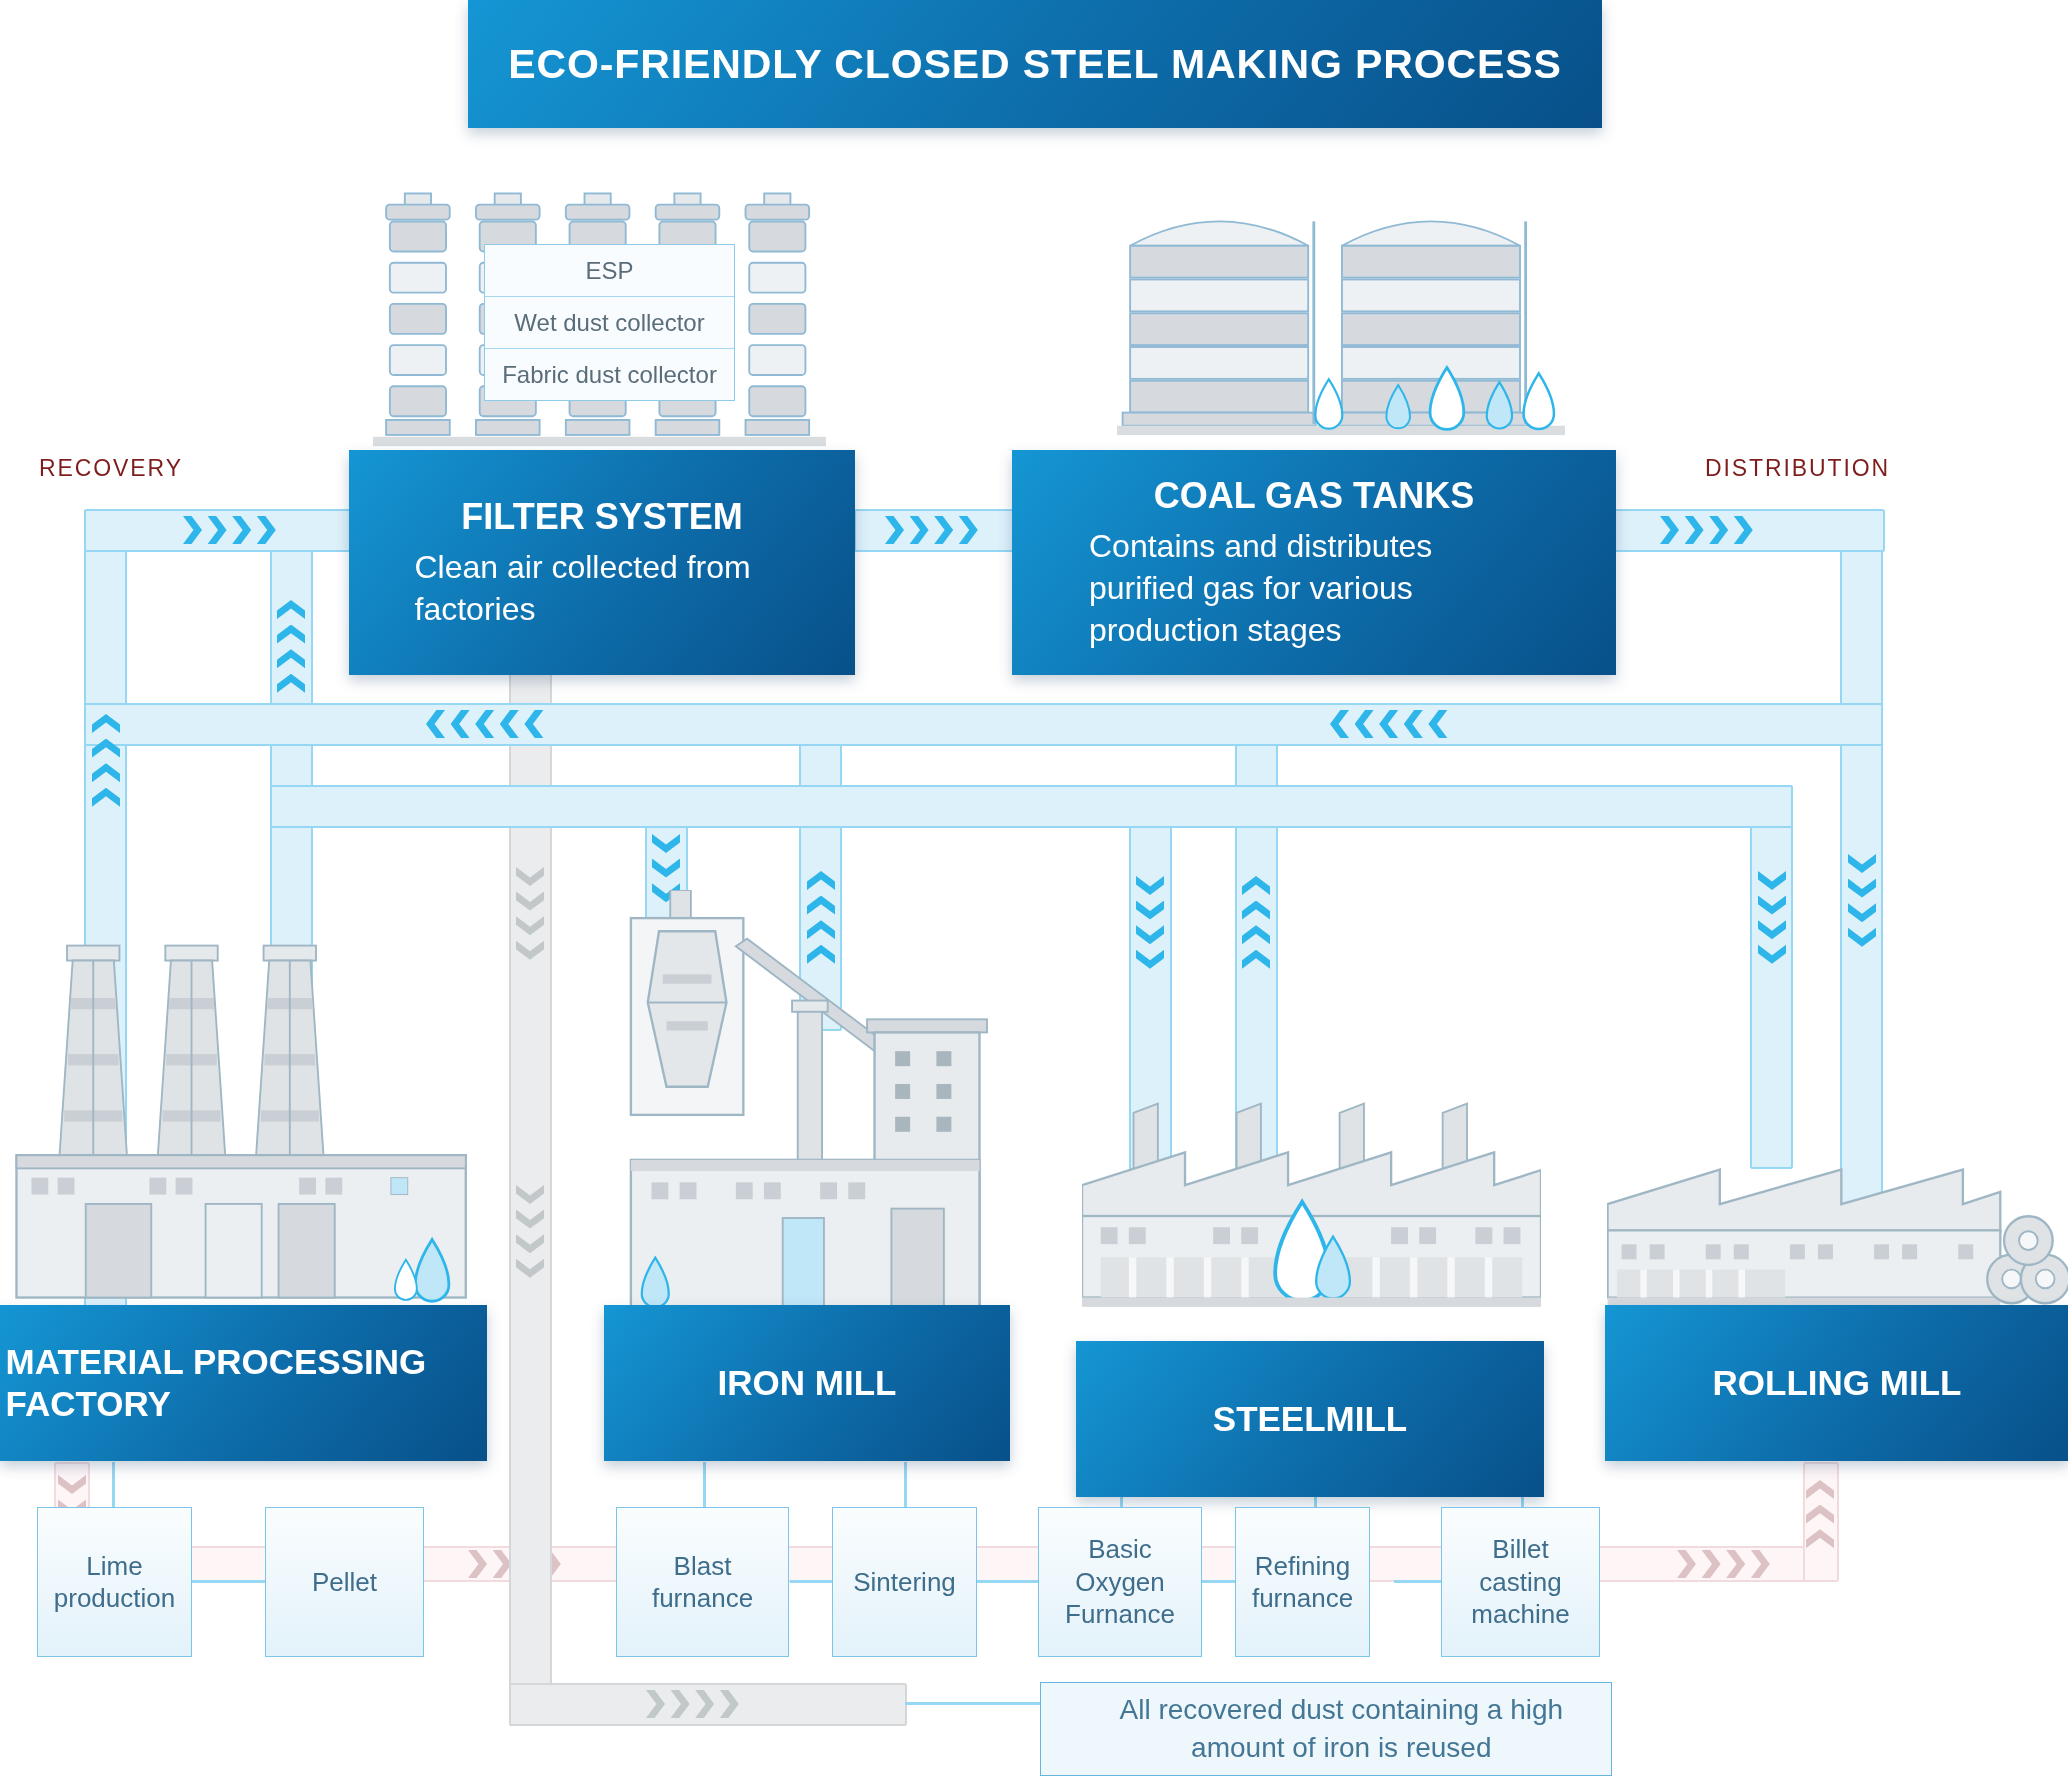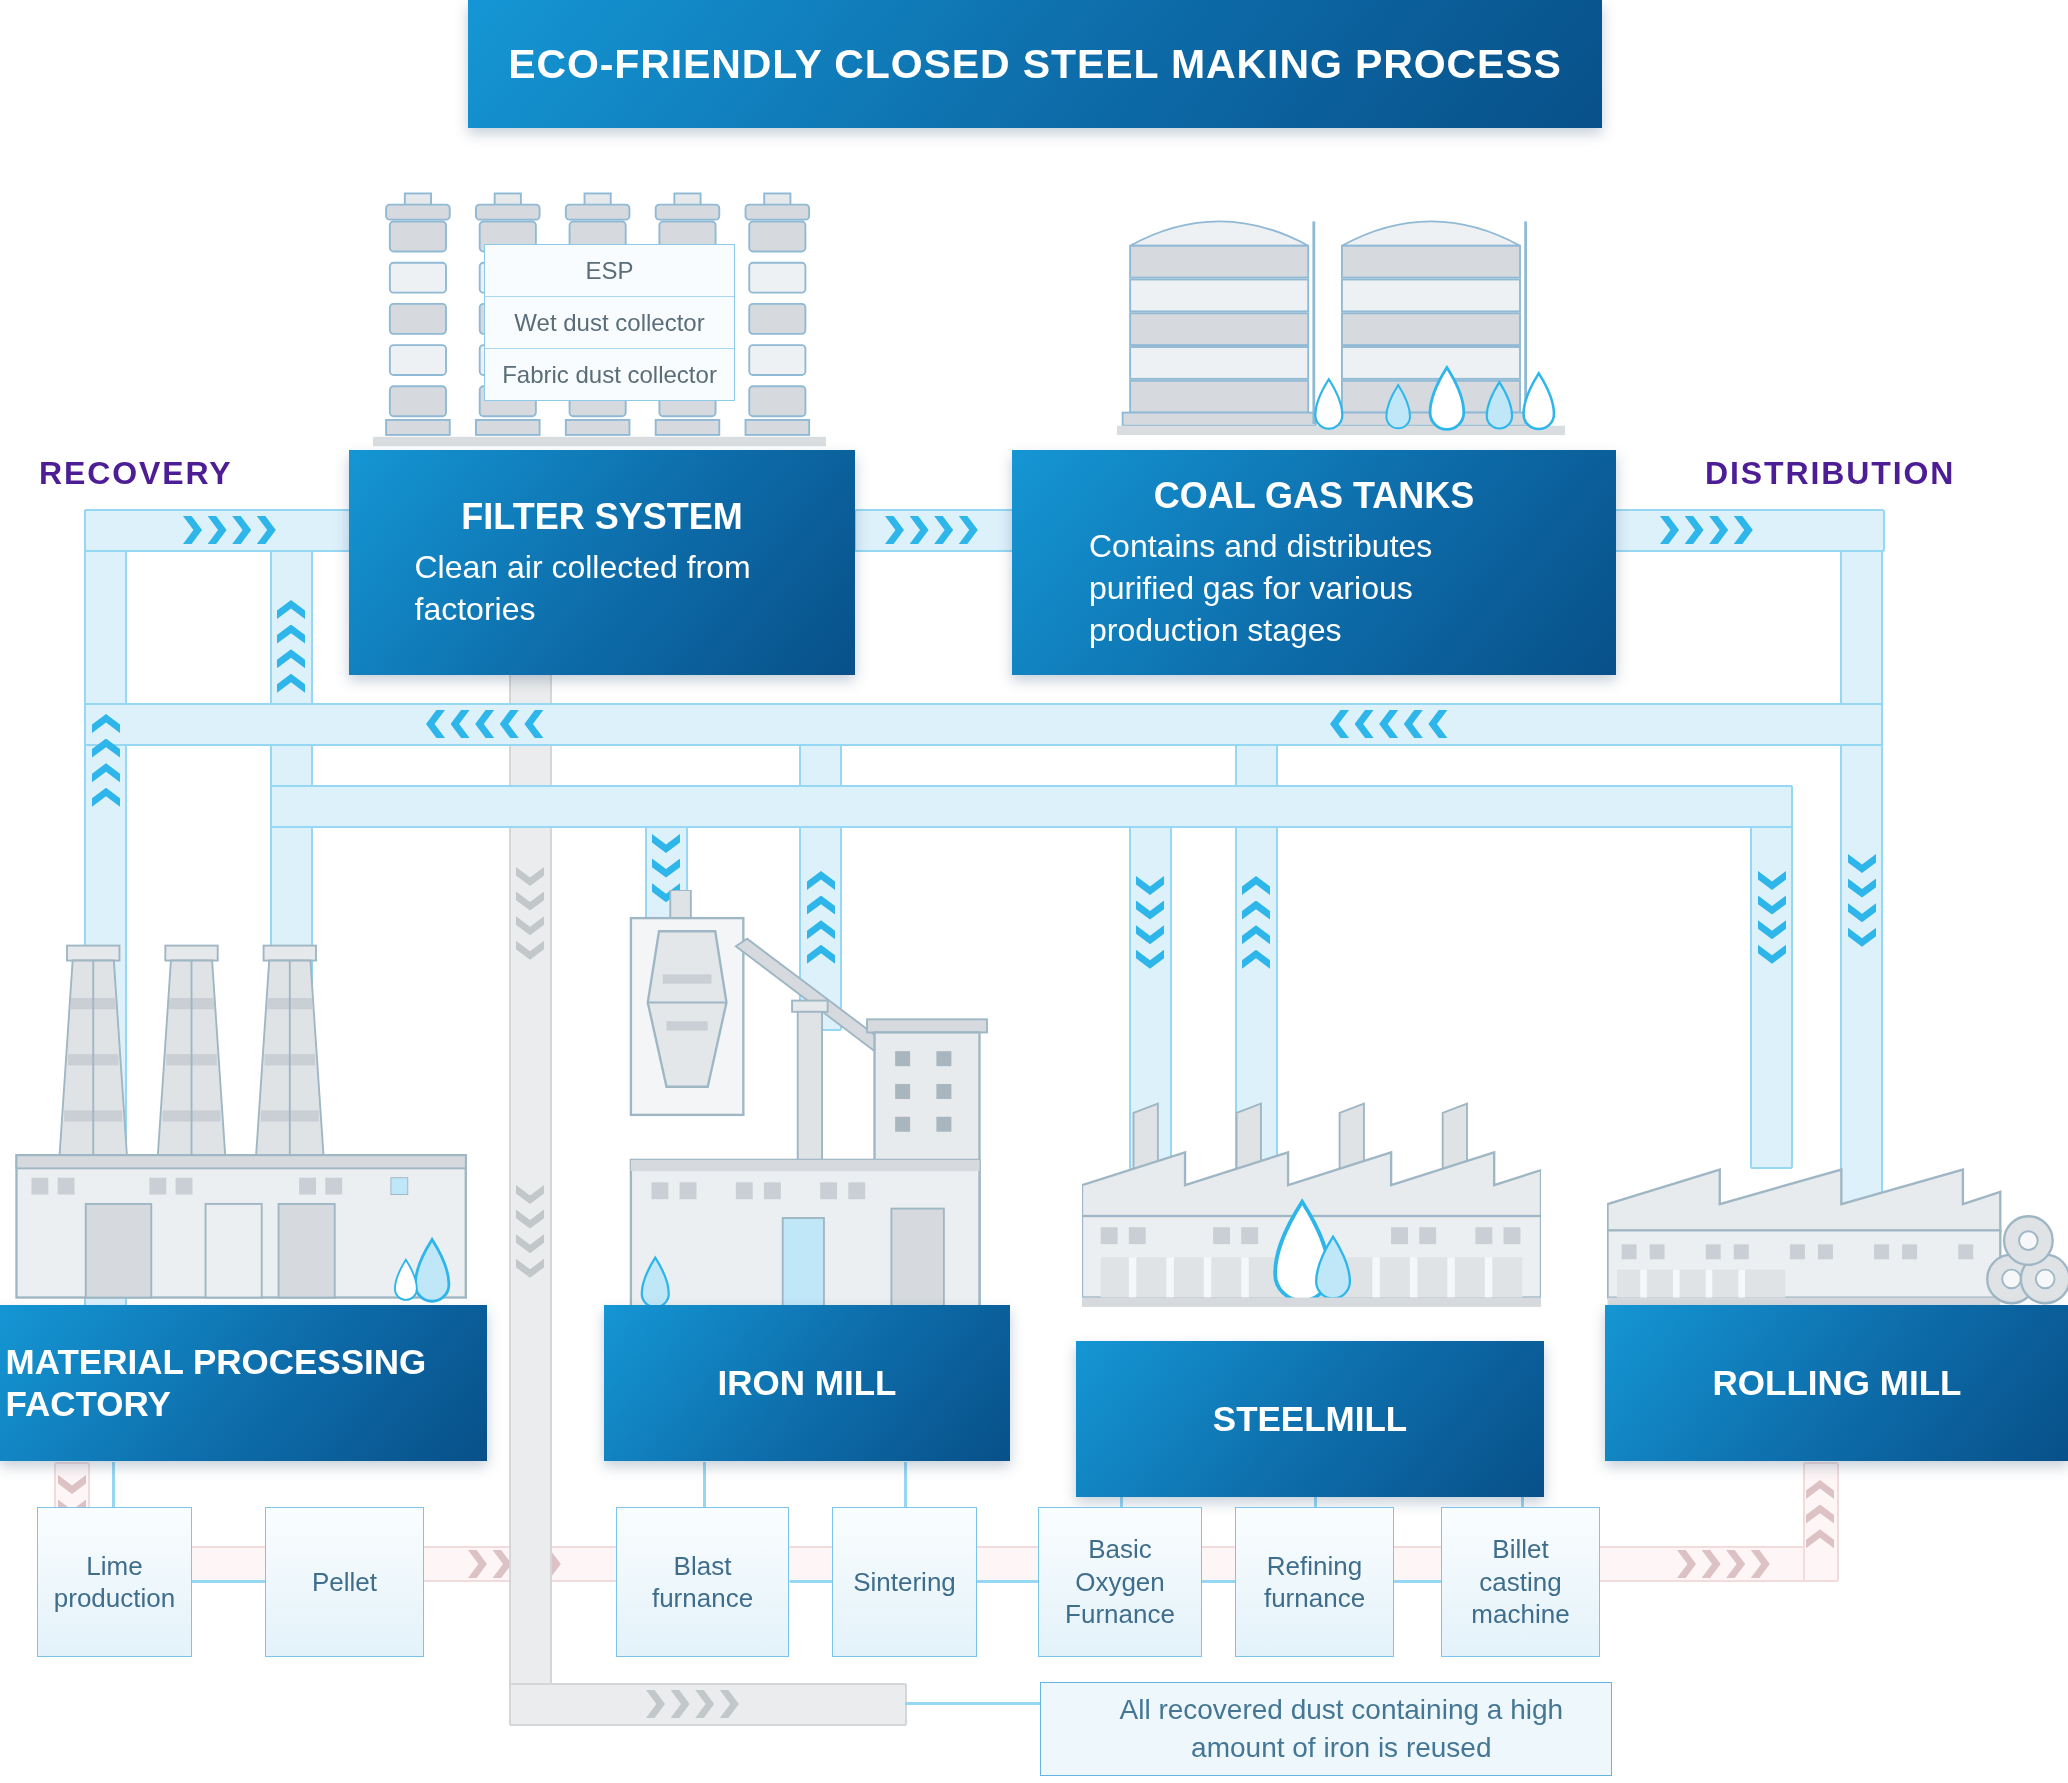--- a/index.html
+++ b/index.html
@@ -28,21 +28,21 @@
 
   
   .bluebox{position:absolute;background:linear-gradient(130deg,#1596d4 0%,#0d6ca9 55%,#085089 100%);
            color:#fff;display:flex;flex-direction:column;align-items:center;justify-content:center;
            text-align:left;box-shadow:0 5.6px 13px rgba(20,60,100,.25);box-sizing:border-box;}
   .bluebox .t{font-weight:bold;font-size:36px;line-height:1.2;}
   .bluebox .d{font-size:32px;line-height:1.3;margin-top:9.4px;}
   .title-banner{font-size:41px;font-weight:bold;letter-spacing:0.9px;}
   .factory-box .t{font-size:35px;}
 
-  .side-label{position:absolute;font-size:32px;color:#4c1d95;letter-spacing:1.9px;font-weight:bold;}
+  .side-label{position:absolute;font-size:23px;color:#7f1d1d;letter-spacing:1.9px;}
 
   
   .complist{position:absolute;display:flex;flex-direction:column;background:#f8fcfe;
             border:1.9px solid #8ecbe8;box-sizing:border-box;}
   .crow{flex:1;display:flex;align-items:center;justify-content:center;font-size:24px;color:#5a6d79;
         border-top:1.9px solid #a8d7ef;}
   .crow:first-child{border-top:none;}
 
   
   .procbox{position:absolute;background:linear-gradient(180deg,#fafdfe,#e3f2fa);border:1.9px solid #7cc5ea;
@@ -427,19 +427,19 @@
   </div>
   <div class="bluebox factory-box" style="left:1605px;top:1305px;width:464px;height:156px;padding:5.6px;">
     <div class="t">ROLLING MILL</div>
   </div>
 
   <div class="procbox" style="left:37px;top:1507px;width:155px;height:150px;">Lime production</div>
   <div class="procbox" style="left:265px;top:1507px;width:159px;height:150px;">Pellet</div>
   <div class="procbox" style="left:616px;top:1507px;width:173px;height:150px;">Blast furnance</div>
   <div class="procbox" style="left:832px;top:1507px;width:145px;height:150px;">Sintering</div>
   <div class="procbox" style="left:1038px;top:1507px;width:164px;height:150px;">Basic Oxygen Furnance</div>
-  <div class="procbox" style="left:1235px;top:1507px;width:159px;height:150px;">Refining furnance</div>
+  <div class="procbox" style="left:1235px;top:1507px;width:135px;height:150px;">Refining furnance</div>
   <div class="procbox" style="left:1441px;top:1507px;width:159px;height:150px;">Billet casting machine</div>
 
   <div class="notebox" style="left:1040px;top:1682px;width:572px;height:94px;padding-left:40px;">All recovered dust containing a high amount of iron is reused</div>
 
 </div>
 
 
 </body></html>

